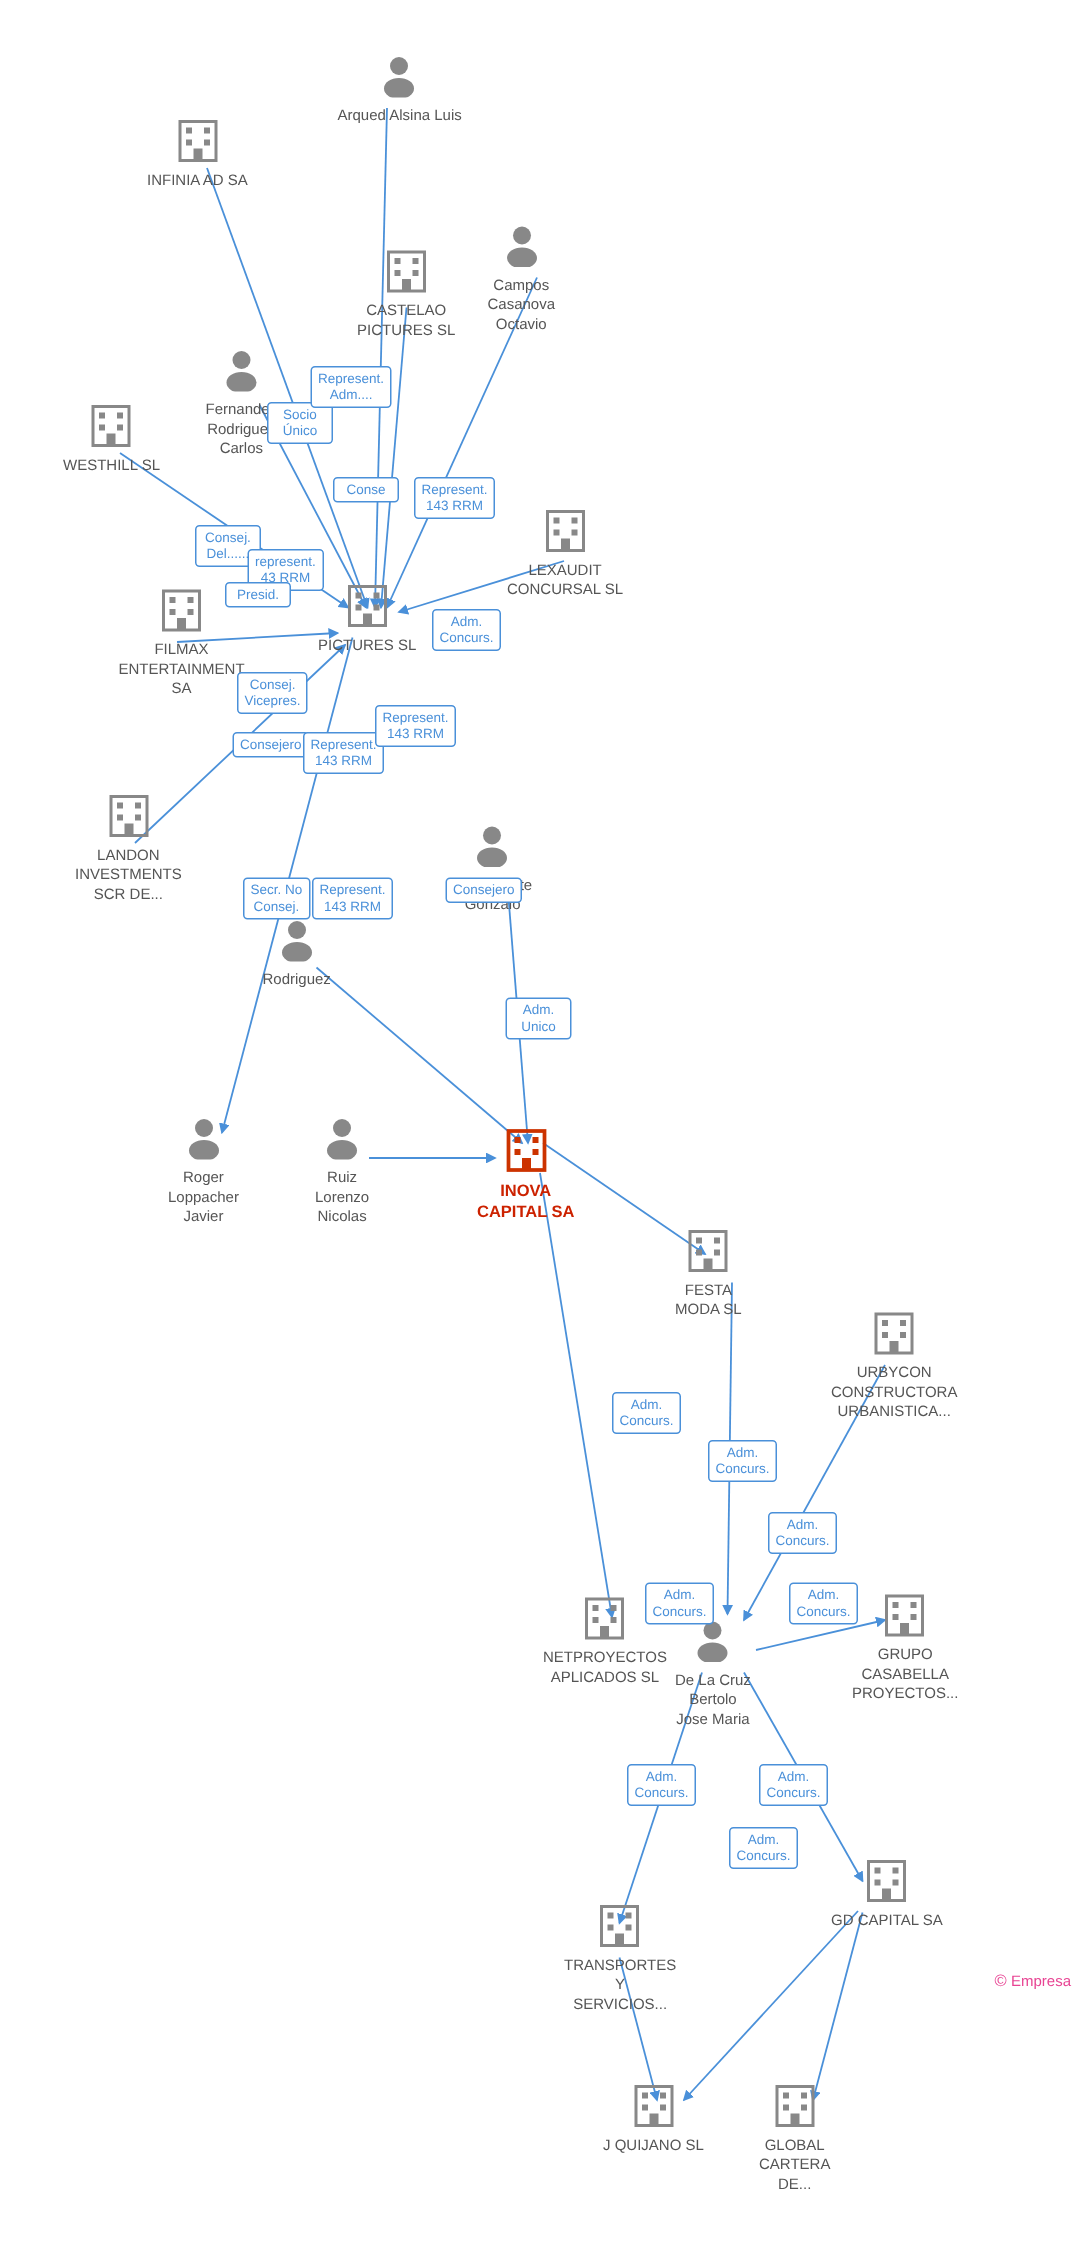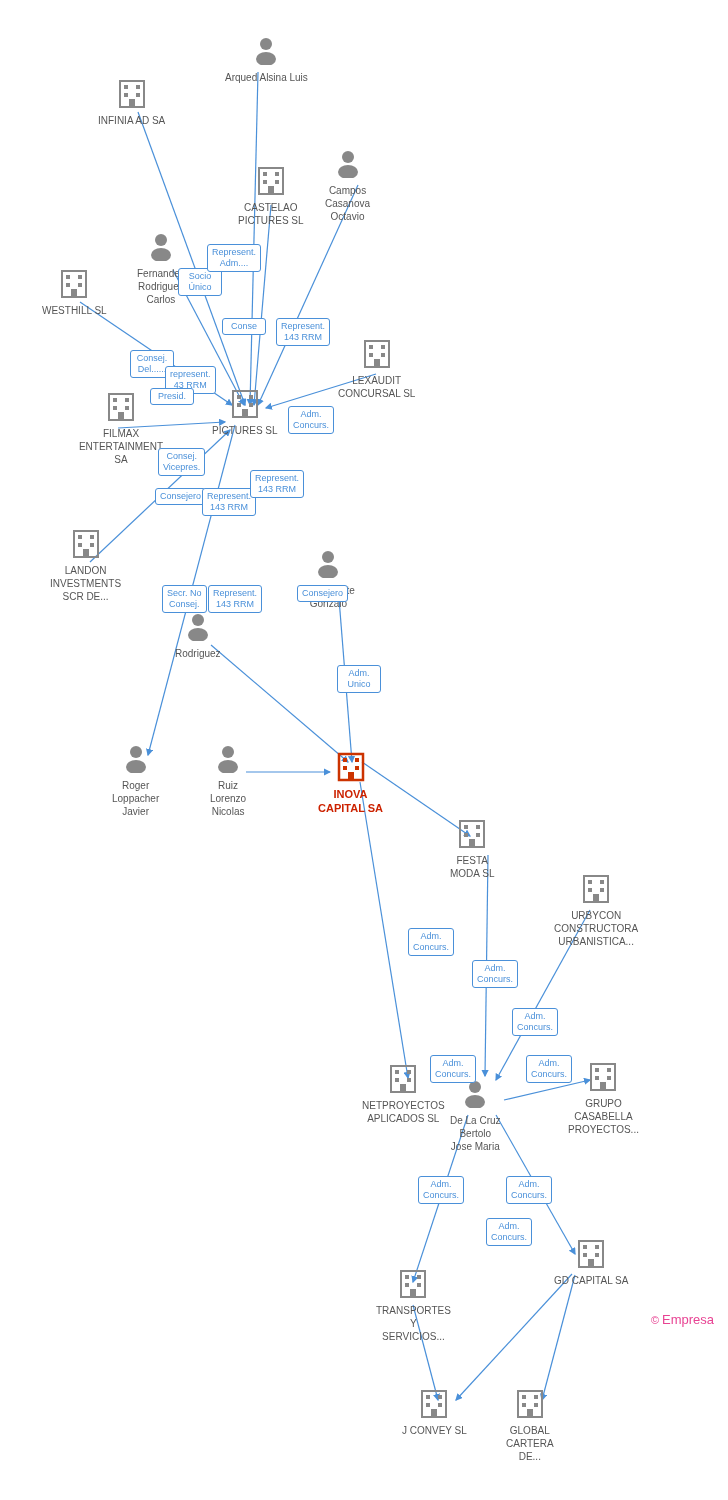--- a/index.html
+++ b/index.html
@@ -98,21 +98,21 @@
       position: absolute;
       bottom: 10px;
       right: 14px;
       font-size: 11px;
       color: #e84393;
       font-style: italic;
       z-index: 10;
     }
     .copyright span {
       font-style: normal;
-      font-size: 13px;
+      font-size: 10px;
     }
   </style>
 </head>
 <body>
 
 <div class="graph-container">
 
   <svg class="lines">
 
     <defs>
@@ -449,21 +449,21 @@
     <div class="icon-building">
       <svg viewBox="0 0 32 32">
           <rect x="4" y="4" width="24" height="26" fill="none" stroke="#888" stroke-width="2"></rect>
           <rect x="8" y="8" width="4" height="4" fill="#888"></rect>
           <rect x="20" y="8" width="4" height="4" fill="#888"></rect>
           <rect x="8" y="16" width="4" height="4" fill="#888"></rect>
           <rect x="20" y="16" width="4" height="4" fill="#888"></rect>
           <rect x="13" y="22" width="6" height="8" fill="#888"></rect>
         </svg>
     </div>
-    <div class="node-label">J CONVEY SL</div>
+    <div class="node-label">J QUIJANO SL</div>
   </div>
 
   <div class="node" style="left:506px;top:1385px;">
     <div class="icon-building">
       <svg viewBox="0 0 32 32">
           <rect x="4" y="4" width="24" height="26" fill="none" stroke="#888" stroke-width="2"></rect>
           <rect x="8" y="8" width="4" height="4" fill="#888"></rect>
           <rect x="20" y="8" width="4" height="4" fill="#888"></rect>
           <rect x="8" y="16" width="4" height="4" fill="#888"></rect>
           <rect x="20" y="16" width="4" height="4" fill="#888"></rect>

